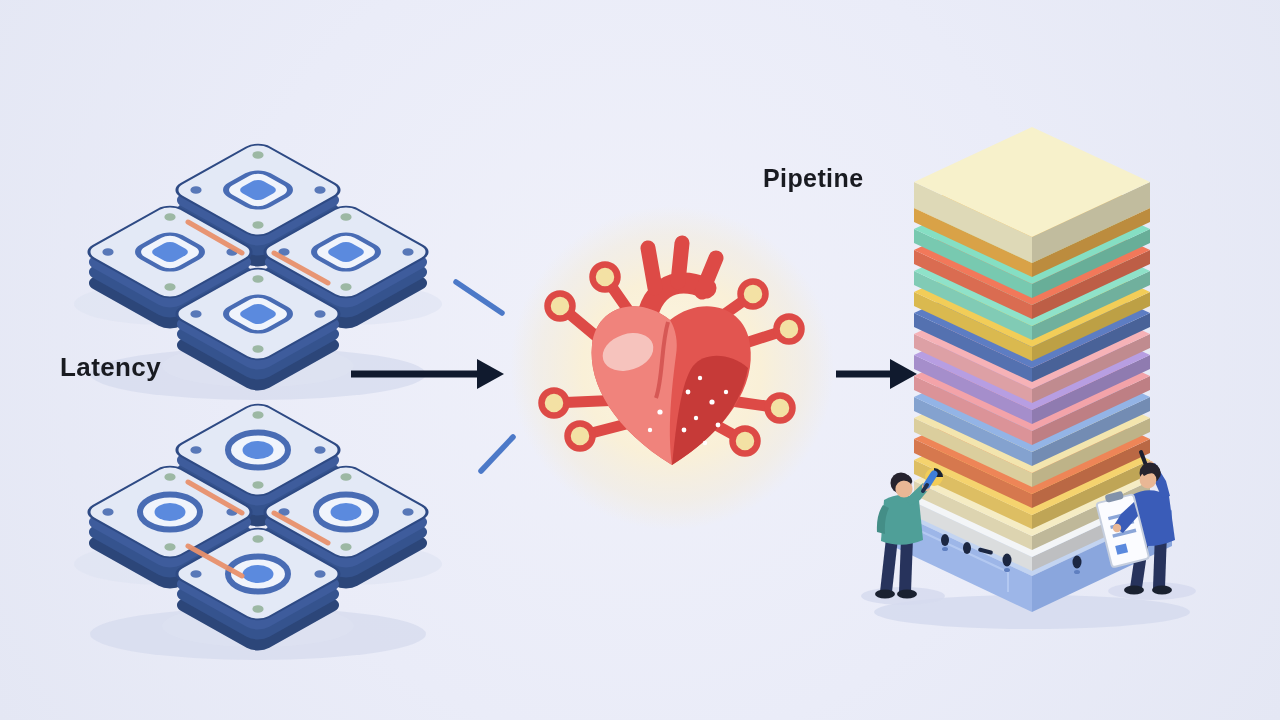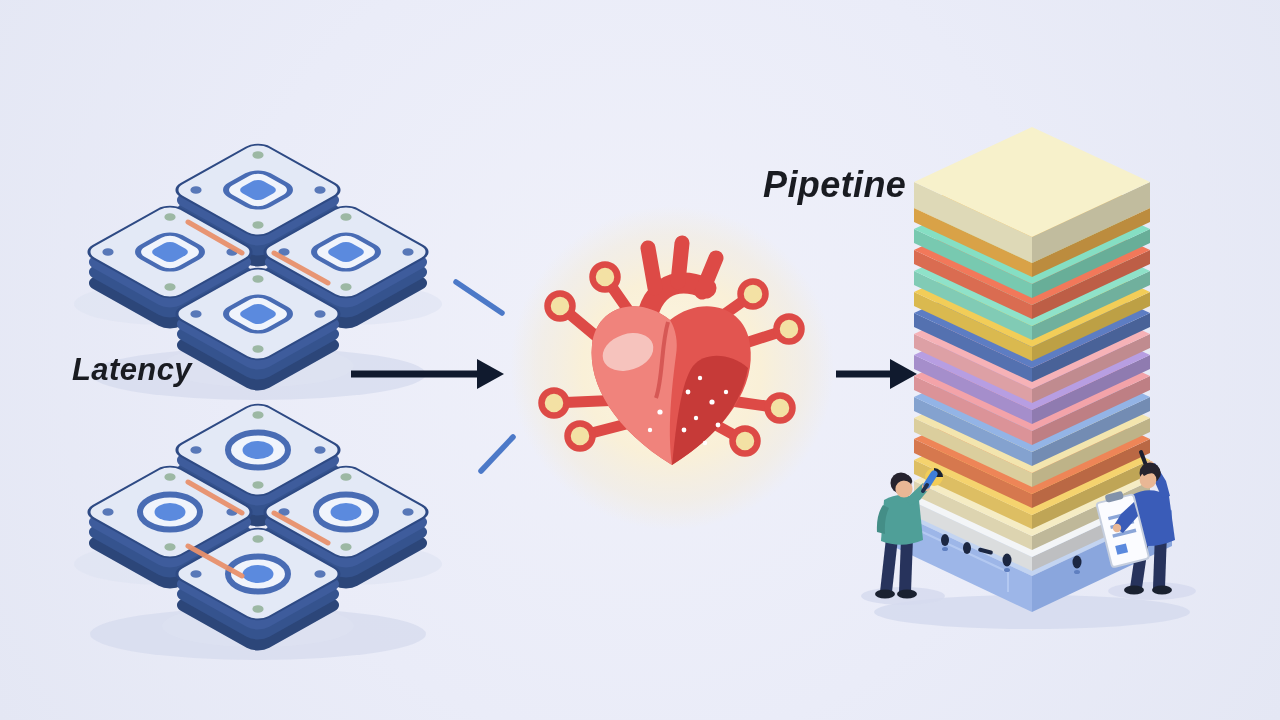--- a/index.html
+++ b/index.html
@@ -13,22 +13,22 @@
     background:radial-gradient(circle at 50% 46%, #f0f1fa 0%, var(--background,#eaecf8) 55%, #e4e7f4 100%);
   }
   .stage svg.scene{position:absolute;left:0;top:0;}
   .label{
     position:absolute;
     font-weight:700;
     color:var(--label-text,#191b21);
     letter-spacing:.4px;
     user-select:none;
   }
-  #label-latency{left:72px;top:352px;font-size:31px;font-style:italic;}
-  #label-pipeline{left:763px;top:164px;font-size:36px;font-style:italic;}
+  #label-latency{left:60px;top:352px;font-size:26px;}
+  #label-pipeline{left:763px;top:164px;font-size:25px;}
   #label-throughput{left:677px;top:545px;font-size:29px;}
 </style>
 </head>
 <body>
 
 <div class="stage">
 
   <svg class="scene" width="1280" height="720" viewBox="0 0 1280 720">
     <defs>
       <radialGradient id="glowGrad" cx="50%" cy="50%" r="50%">

